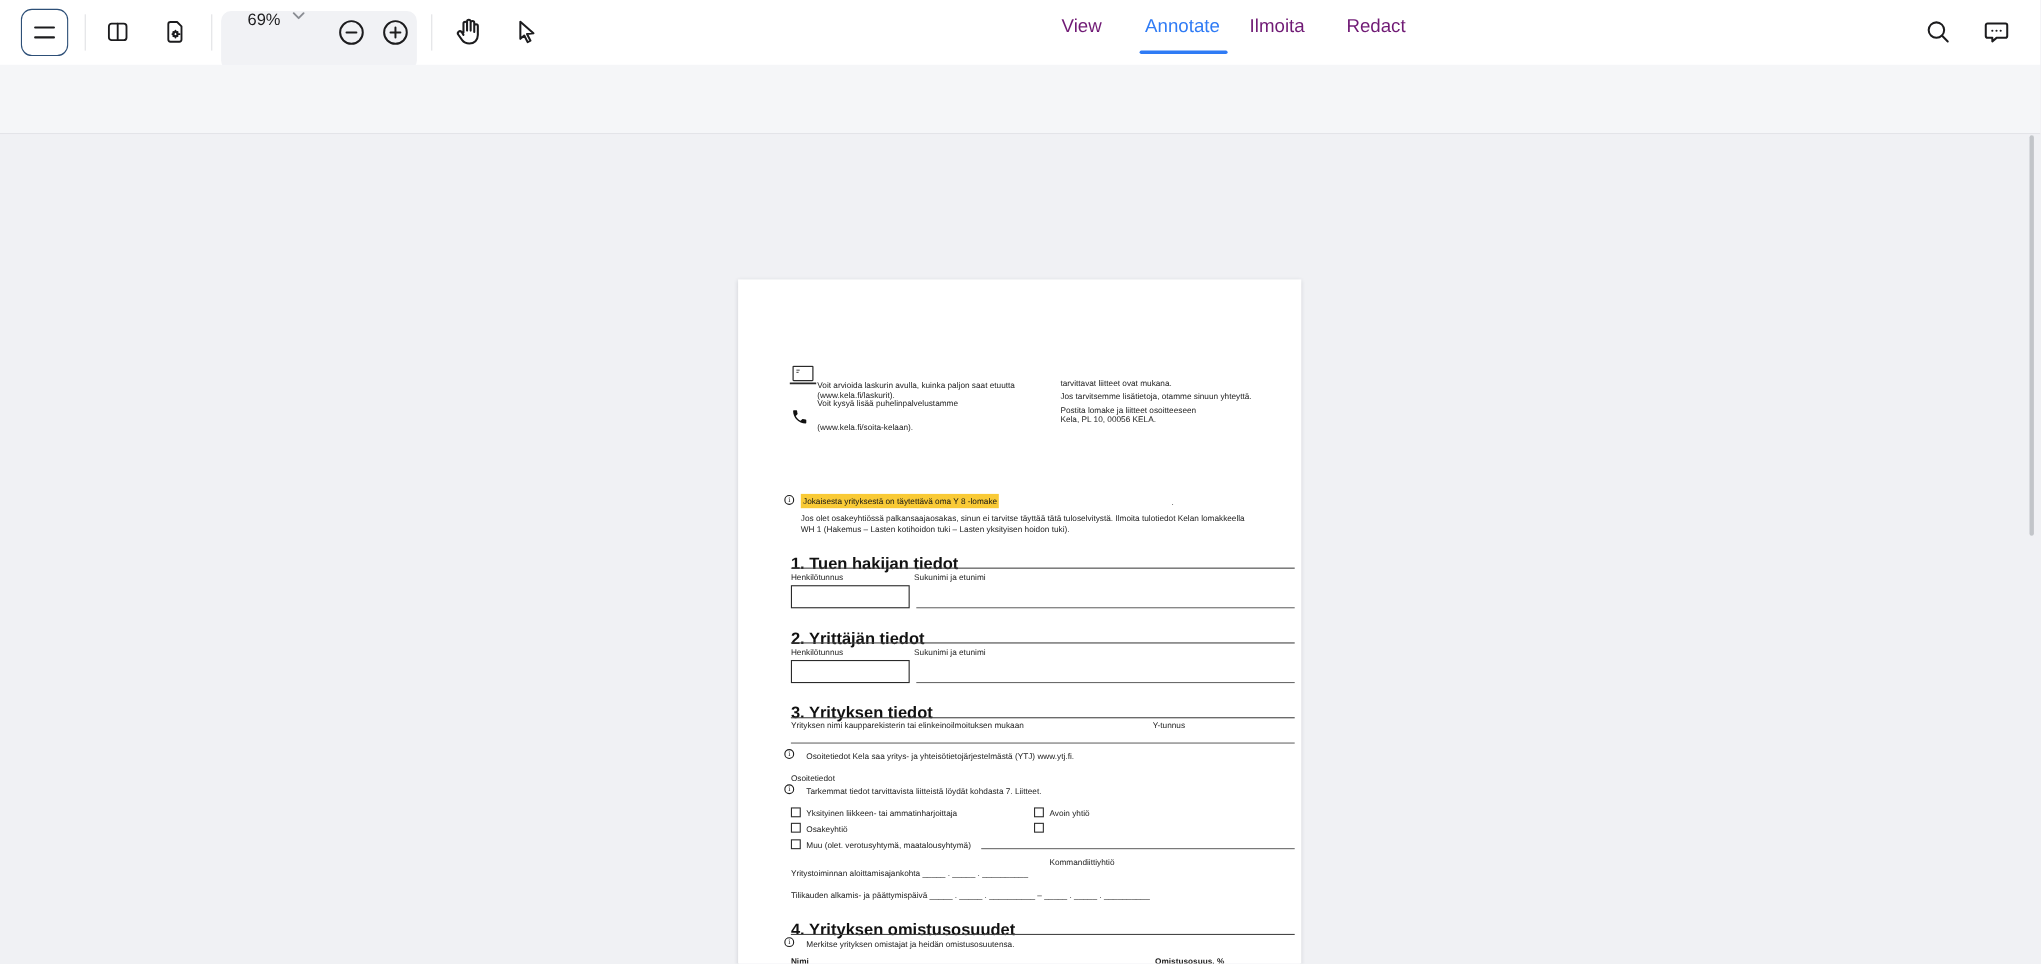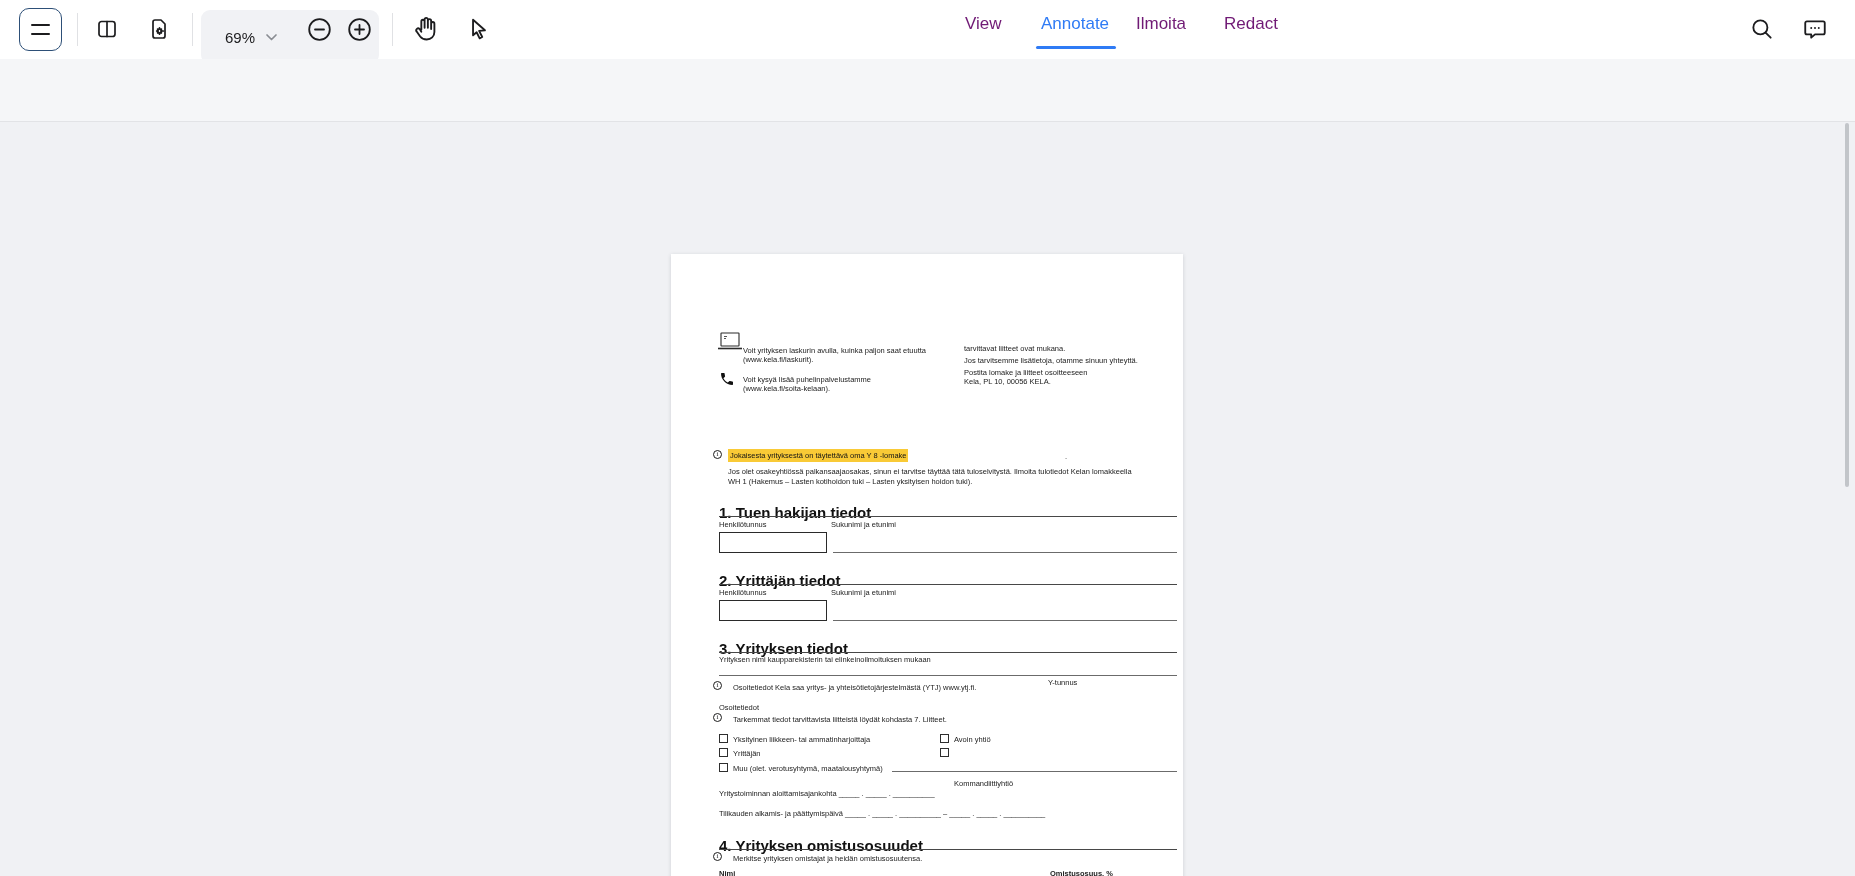--- a/index.html
+++ b/index.html
@@ -5,21 +5,21 @@
   html,body{margin:0;padding:0}
   body{width:1855px;height:876px;background:#f0f1f4;font-family:"Liberation Sans",sans-serif;overflow:hidden;position:relative;color:#1c1c1e}
   .abs{position:absolute}
   svg{display:block}
   
   #topbar{position:absolute;left:0;top:0;width:1855px;height:59px;background:#fff}
   .vdiv{position:absolute;top:13px;width:1px;height:33px;background:#e0e1e4}
   #menu-btn{position:absolute;left:19px;top:8px;width:43px;height:43px;border:1.6px solid #2d4f77;border-radius:10px;background:#fff;display:flex;flex-direction:column;align-items:center;justify-content:center;gap:7px;box-sizing:border-box;cursor:pointer}
   #menu-btn .bar{width:19px;height:2.4px;border-radius:2px;background:#1c1c1e}
   .icon-btn{position:absolute;display:flex;align-items:center;justify-content:center;cursor:pointer;background:none;border:none;padding:0}
-  #zoom-pill{position:absolute;left:201px;top:10px;width:178px;height:54px;border-radius:9px;background:#f1f2f5;display:flex;align-items:center}
+  #zoom-pill{position:absolute;left:201px;top:10px;width:178px;height:54px;border-radius:9px;background:#f1f2f5;display:flex;}
   #zoom-value{font-size:15px;color:#1c1c1e;margin-left:24px;cursor:pointer}
   #zoom-chevron{margin-left:10px;cursor:pointer}
   .circle-btn{background:none;border:none;padding:0;cursor:pointer;position:absolute;top:7px}
   .tab{position:absolute;top:14px;font-size:17px;color:#701a75;background:none;border:none;padding:0 2px;cursor:pointer}
   .tab.active{color:#2f7bf5}
   #tab-underline{position:absolute;left:1036px;top:46px;width:80px;height:3px;border-radius:2px;background:#2f7bf5}
   
   #toolbar2{position:absolute;left:0;top:59px;width:1855px;height:62px;background:#f5f6f8;border-bottom:1px solid #e2e3e6;box-sizing:content-box}
   .tool-btn{position:absolute;top:71px;width:38px;height:38px;border-radius:9px;display:flex;align-items:center;justify-content:center;cursor:pointer;border:1px solid transparent;background:none;padding:0;box-sizing:border-box}
   .tool-btn.selected{background:#eaf2ff;border:1px solid #4a8cf7}
@@ -203,27 +203,27 @@
 
 <div id="content">
 
   <div id="page">
 
     <svg class="abs" style="left:46px;top:78px" width="26" height="20" viewBox="0 0 26 20" fill="none" stroke="#2a2a2a" stroke-width="1.1">
       <rect x="4" y="1" width="18" height="13" rx="0.5"></rect>
       <path d="M1 16.5h24" stroke-width="1.6"></path>
       <path d="M7 4.5h3M7 6.5h2" stroke-width="0.8"></path>
     </svg>
-    <span class="t" style="left:72px;top:92px">Voit yrityksen laskurin avulla, kuinka paljon saat etuutta</span>
+    <span class="t" style="left:72px;top:92px">Voit arvioida laskurin avulla, kuinka paljon saat etuutta</span>
     <span class="t" style="left:72px;top:101px">(www.kela.fi/laskurit).</span>
 
     <svg class="abs" style="left:48px;top:117px" width="16" height="16" viewBox="0 0 24 24" fill="#111">
       <path d="M6.6 10.8c1.4 2.8 3.8 5.1 6.6 6.6l2.2-2.2c.3-.3.7-.4 1-.2 1.1.4 2.3.6 3.6.6.6 0 1 .4 1 1V20c0 .6-.4 1-1 1C10.8 21 3 13.2 3 3.9c0-.6.4-1 1-1h3.5c.6 0 1 .4 1 1 0 1.2.2 2.4.6 3.6.1.3 0 .7-.2 1l-2.3 2.3z"></path>
     </svg>
-    <span class="t" style="left:72px;top:121px">Voit kysyä lisää puhelinpalvelustamme</span>
+    <span class="t" style="left:72px;top:108px">Voit kysyä lisää puhelinpalvelustamme</span>
     <span class="t" style="left:72px;top:130px">(www.kela.fi/soita-kelaan).</span>
 
     <span class="t" style="left:293px;top:90px">tarvittavat liitteet ovat mukana.</span>
     <span class="t" style="left:293px;top:102px">Jos tarvitsemme lisätietoja, otamme sinuun yhteyttä.</span>
     <span class="t" style="left:293px;top:114px">Postita lomake ja liitteet osoitteeseen</span>
     <span class="t" style="left:293px;top:123px">Kela, PL 10, 00056 KELA.</span>
 
     <span class="inf" style="left:42px;top:196px"></span>
     <span class="hl" style="left:57px;top:195px">Jokaisesta yrityksestä on täytettävä oma Y 8 -lomake</span>
     <span class="t" style="left:394px;top:198px">.</span>
@@ -240,37 +240,37 @@
     <span class="sect" style="left:48px;top:318px">2. Yrittäjän tiedot</span>
     <div class="rule" style="left:48px;top:330px;width:458px"></div>
     <span class="t" style="left:48px;top:334px">Henkilötunnus</span>
     <span class="t" style="left:160px;top:334px">Sukunimi ja etunimi</span>
     <div class="box" style="left:48px;top:346px;width:108px;height:21px"></div>
     <div class="fline" style="left:162px;top:366px;width:344px"></div>
 
     <span class="sect" style="left:48px;top:386px">3. Yrityksen tiedot</span>
     <div class="rule" style="left:48px;top:398px;width:458px"></div>
     <span class="t" style="left:48px;top:401px">Yrityksen nimi kaupparekisterin tai elinkeinoilmoituksen mukaan</span>
-    <span class="t" style="left:377px;top:424px">Y-tunnus</span>
+    <span class="t" style="left:377px;top:401px">Y-tunnus</span>
     <div class="fline" style="left:48px;top:421px;width:458px"></div>
 
     <span class="inf" style="left:42px;top:427px"></span>
     <span class="t" style="left:62px;top:429px">Osoitetiedot Kela saa yritys- ja yhteisötietojärjestelmästä (YTJ) www.ytj.fi.</span>
 
     <span class="t" style="left:48px;top:449px">Osoitetiedot</span>
     <span class="inf" style="left:42px;top:459px"></span>
     <span class="t" style="left:62px;top:461px">Tarkemmat tiedot tarvittavista liitteistä löydät kohdasta 7. Liitteet.</span>
 
     <div class="cb" style="left:48px;top:480px"></div>
     <span class="t" style="left:62px;top:481px">Yksityinen liikkeen- tai ammatinharjoittaja</span>
     <div class="cb" style="left:269px;top:480px"></div>
     <span class="t" style="left:283px;top:481px">Avoin yhtiö</span>
 
     <div class="cb" style="left:48px;top:494px"></div>
-    <span class="t" style="left:62px;top:495px">Yrittäjän</span>
+    <span class="t" style="left:62px;top:495px">Osakeyhtiö</span>
     <div class="cb" style="left:269px;top:494px"></div>
     <span class="t" style="left:283px;top:525px">Kommandiittiyhtiö</span>
 
     <div class="cb" style="left:48px;top:509px"></div>
     <span class="t" style="left:62px;top:510px">Muu (olet. verotusyhtymä, maatalousyhtymä)</span>
     <div class="fline" style="left:221px;top:517px;width:285px"></div>
 
     <span class="t" style="left:48px;top:535px"><span>Yritystoiminnan aloittamisajankohta</span> <span>_____ . _____ . __________</span></span>
     <span class="t" style="left:48px;top:555px"><span>Tilikauden alkamis- ja päättymispäivä</span> <span>_____ . _____ . __________ – _____ . _____ . __________</span></span>
 

